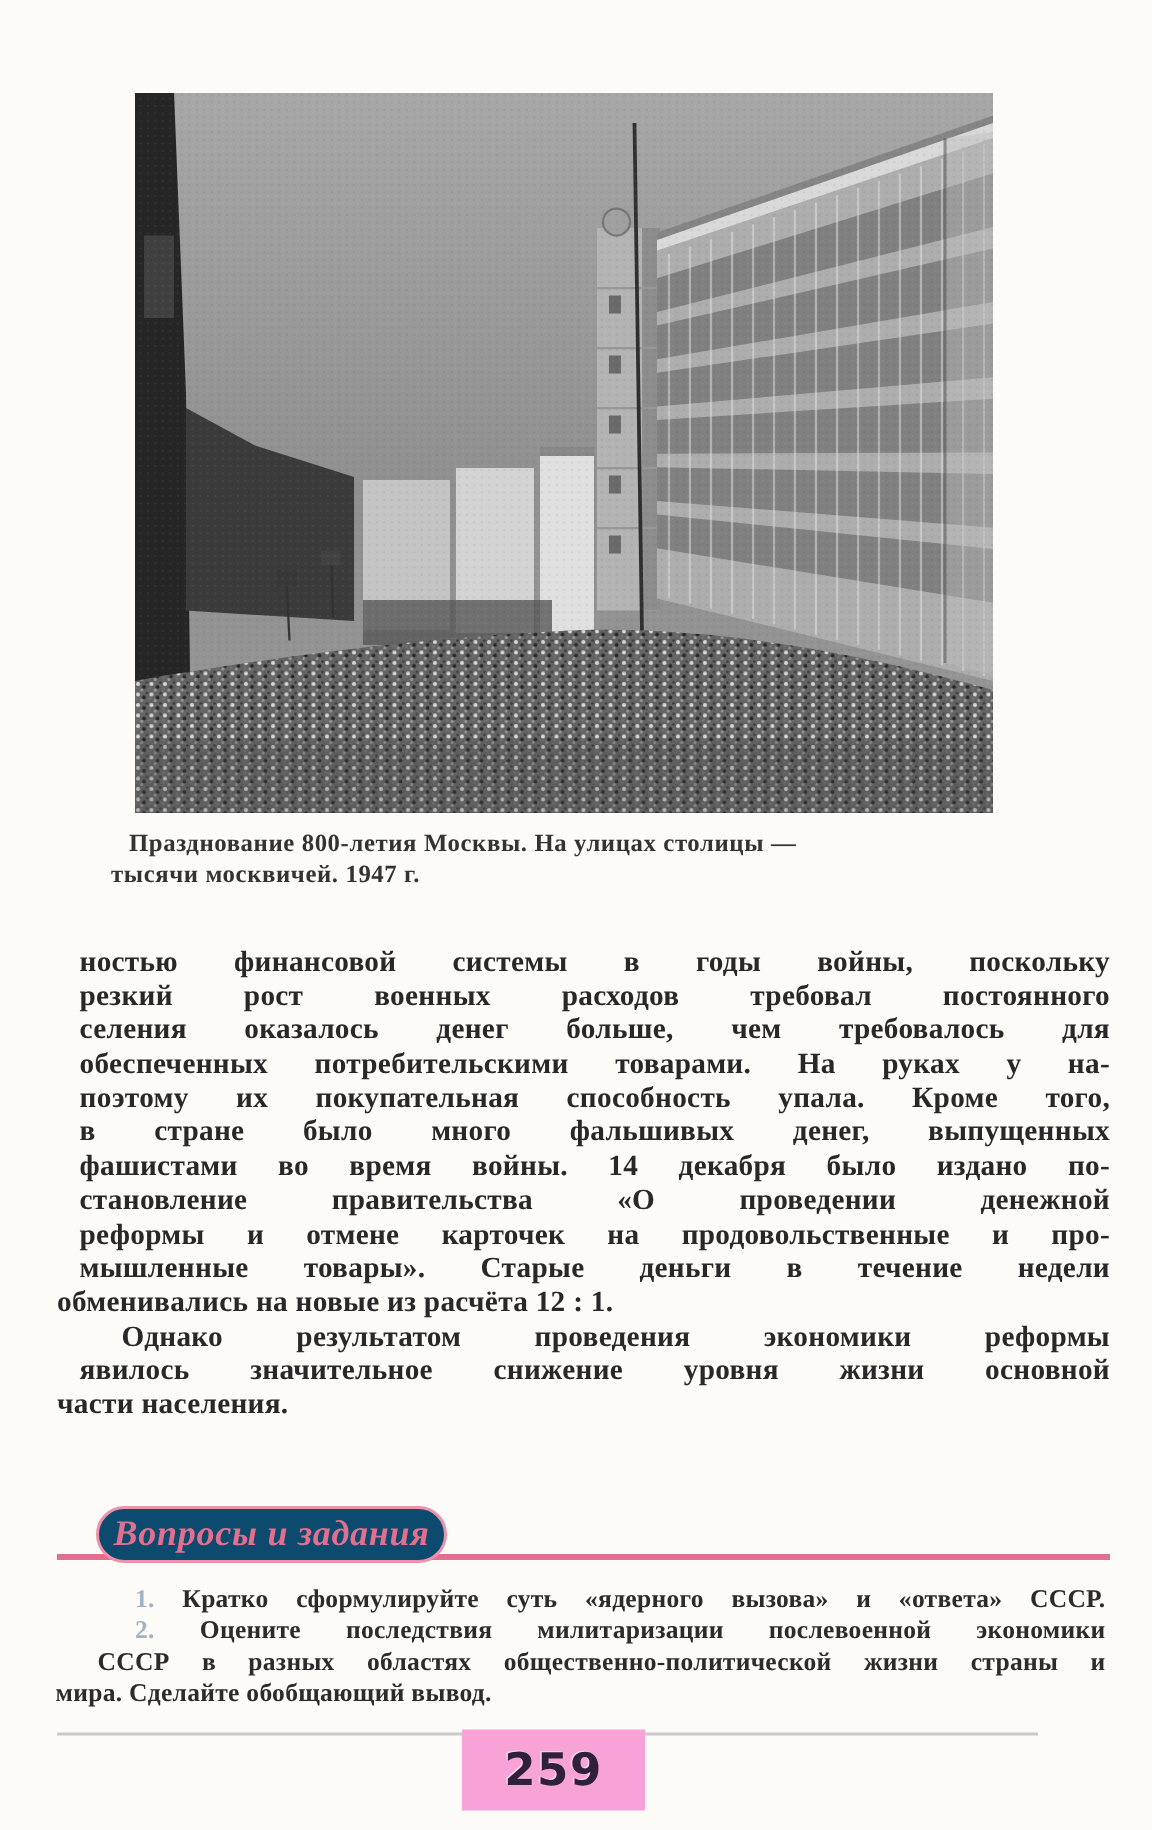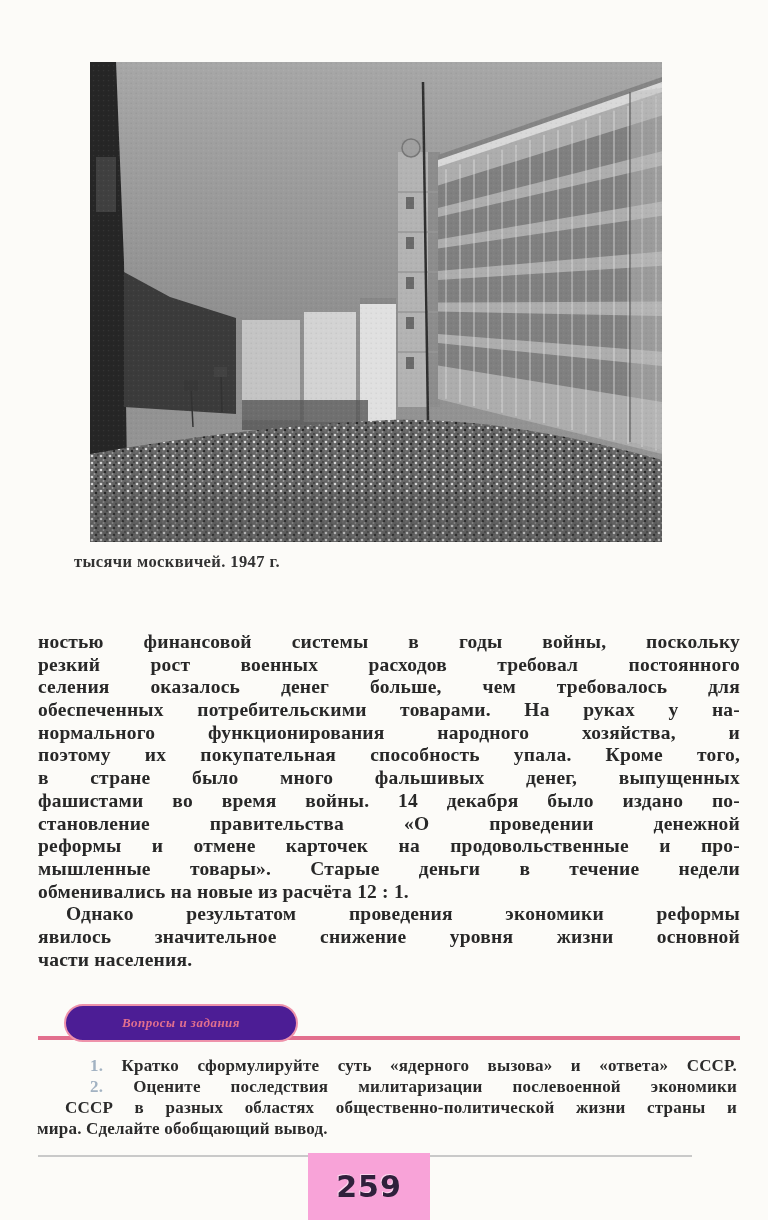--- a/index.html
+++ b/index.html
@@ -26,51 +26,51 @@
   }
   .caption .c1{padding-left:12px;}
 
   
   .bodytext{
     left:38px;top:631px;width:702px;
     font-size:19.5px;line-height:22.7px;font-weight:600;
     letter-spacing:.2px;color:#282828;
   }
   .tline{height:22.7px;overflow:hidden;white-space:nowrap;}
-  .tline.j{white-space:normal;text-align:justify;text-align-last:justify;text-justify:inter-word;}
+  .tline.j{white-space:normal;text-align:justify;text-align-last:justify;text-justify:inter-word;margin-left:15px;}
   .tline.indent{text-indent:28px;}
 
   
   .qbadge{
     left:64px;top:1004px;width:230px;height:34px;z-index:2;
     border:2px solid #ee92ab;border-radius:19px;
-    background:#4c1d95;
+    background:#0c4a6e;
     display:flex;align-items:center;justify-content:center;
-    font-size:13px;font-style:italic;font-weight:700;
+    font-size:24px;font-style:italic;font-weight:700;
     color:#e26f8e;letter-spacing:.5px;
   }
   .qrule{
     left:38px;top:1036px;width:702px;height:4px;
     background:#e26f8e;z-index:1;
   }
   .questions{
     left:37px;top:1055px;width:700px;
     font-size:17px;line-height:21px;font-weight:600;
     letter-spacing:.2px;color:#2b2b2b;
   }
   .qline{height:21px;overflow:hidden;}
   .qline.j{text-align:justify;text-align-last:justify;text-justify:inter-word;margin-left:28px;}
   .qline.qindent{text-indent:25px;}
   .qnum{color:#a2b2c2;}
   .qnum:empty{display:none;}
 
   
   .footrule{left:38px;top:1155px;width:654px;height:2px;background:#c9c9c9;z-index:1;}
   .pagebox{
-    left:308px;top:1153px;width:122px;height:67px;
+    left:308px;top:1153px;width:122px;height:54px;
     background:#f8a3d8;z-index:2;
     display:flex;align-items:center;justify-content:center;
   }
   .pagenum{
     font-family:"DejaVu Sans","Liberation Sans",sans-serif;
     font-size:30px;font-weight:700;color:#30203c;letter-spacing:1px;
     text-shadow:-1px -1px 0 rgba(255,255,255,.55);
   }
 </style>
 </head>
@@ -169,29 +169,29 @@
 
     <path d="M0,392 C90,376 200,362 300,358 C400,356 500,378 572,398 L572,480 L0,480 Z" fill="#646464"></path>
     <path d="M0,392 C90,376 200,362 300,358 C400,356 500,378 572,398 L572,480 L0,480 Z" fill="url(#crowdDots)"></path>
     <rect x="0" y="432" width="572" height="48" fill="#4a4a4a" opacity="0.25"></rect>
 
     <rect x="0" y="0" width="572" height="480" fill="url(#grain)"></rect>
   </svg>
 </div>
 
 <div class="abs caption">
+  <div class="c1">Празднование 800-летия Москвы. На улицах столицы —</div>
   <div class="c2">тысячи москвичей. 1947 г.</div>
 </div>
 
 <div class="abs bodytext">
   <div class="tline j">ностью финансовой системы в годы войны, поскольку</div>
   <div class="tline j">резкий рост военных расходов требовал постоянного</div>
   <div class="tline j">селения оказалось денег больше, чем требовалось для</div>
   <div class="tline j">обеспеченных потребительскими товарами. На руках у на-</div>
-  <div class="tline j">нормального функционирования народного хозяйства, и</div>
   <div class="tline j">поэтому их покупательная способность упала. Кроме того,</div>
   <div class="tline j">в стране было много фальшивых денег, выпущенных</div>
   <div class="tline j">фашистами во время войны. 14 декабря было издано по-</div>
   <div class="tline j">становление правительства «О проведении денежной</div>
   <div class="tline j">реформы и отмене карточек на продовольственные и про-</div>
   <div class="tline j">мышленные товары». Старые деньги в течение недели</div>
   <div class="tline">обменивались на новые из расчёта 12 : 1.</div>
   <div class="tline j indent">Однако результатом проведения экономики реформы</div>
   <div class="tline j">явилось значительное снижение уровня жизни основной</div>
   <div class="tline">части населения.</div>

